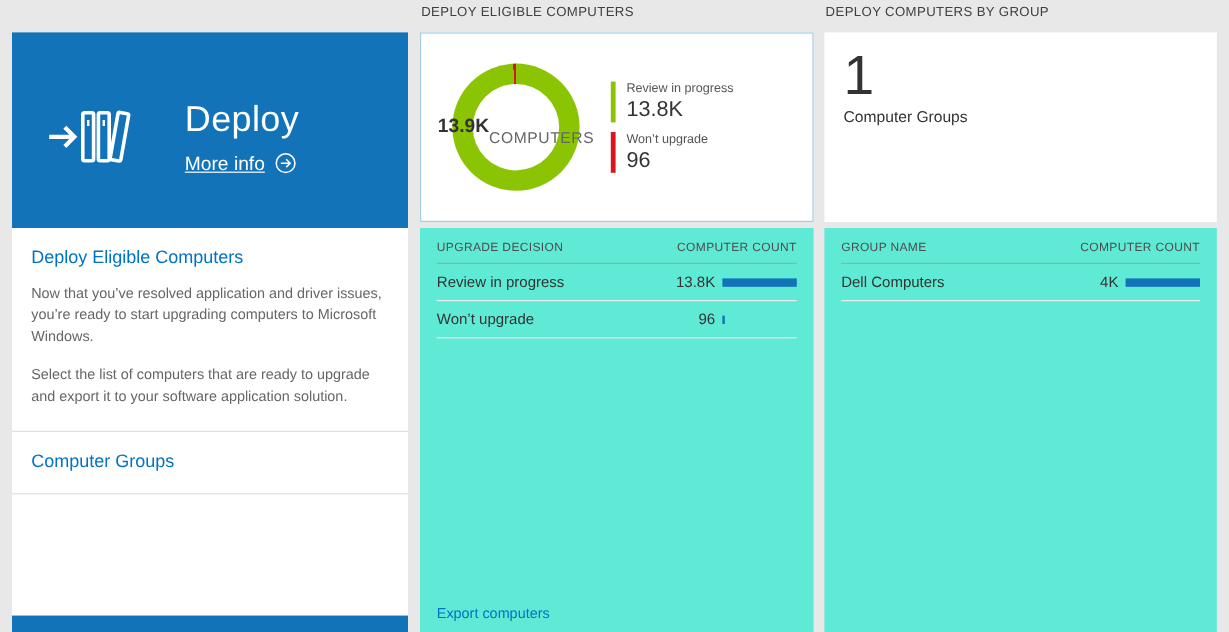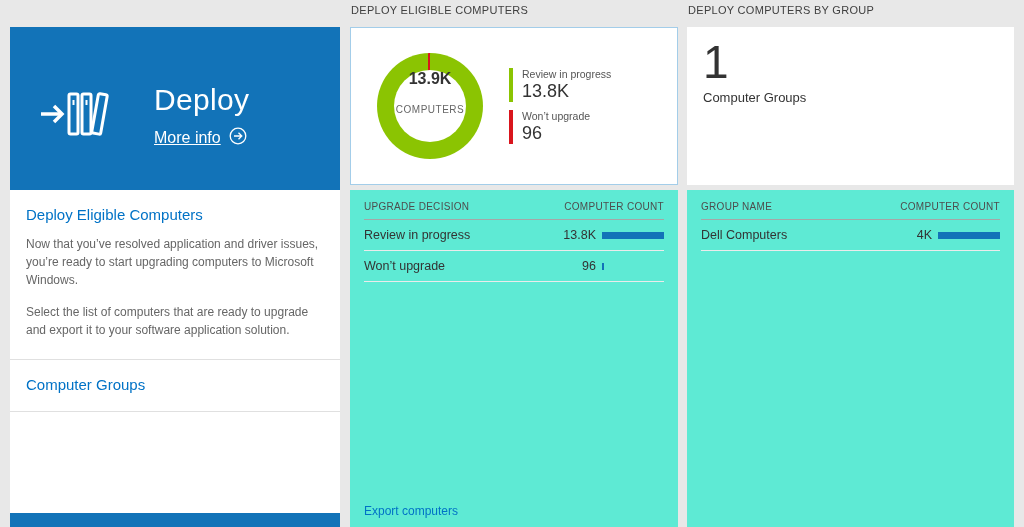--- a/index.html
+++ b/index.html
@@ -51,24 +51,24 @@
     position:absolute; top:27px; left:0; right:0; height:158px;
     background:#fff; cursor:pointer;
   }
   .donut-tile {
     border:1px solid #a3cde9;
     display:flex; align-items:center; padding-left:26px;
   }
   .donut { width:106px; height:106px; border-radius:50%; position:relative; flex:0 0 auto; }
   .donut-hole {
     position:absolute; inset:17px; background:#fff; border-radius:50%;
-    display:flex; flex-direction:column; align-items:center; justify-content:flex-start;
+    display:flex; flex-direction:row; align-items:center; justify-content:center;
   }
   .donut-value { font-size:16px; font-weight:700; color:#333; }
-  .donut-label { font-size:10px; color:#666; letter-spacing:.5px; margin-top:16px; }
+  .donut-label { font-size:13px; color:#666; letter-spacing:.5px; margin-top:16px; }
 
   .legend { margin-left:26px; }
   .legend-item { border-left:4px solid #999; padding-left:9px; margin:8px 0; }
   .legend-label { font-size:10.5px; color:#555; }
   .legend-value { font-size:18px; color:#333; margin-top:1px; }
 
   .count-tile { padding:10px 16px; }
   .big-number { font-size:46px; font-weight:300; color:#333; line-height:1.1; }
   .big-number-label { font-size:13px; color:#333; margin-top:2px; }
 

